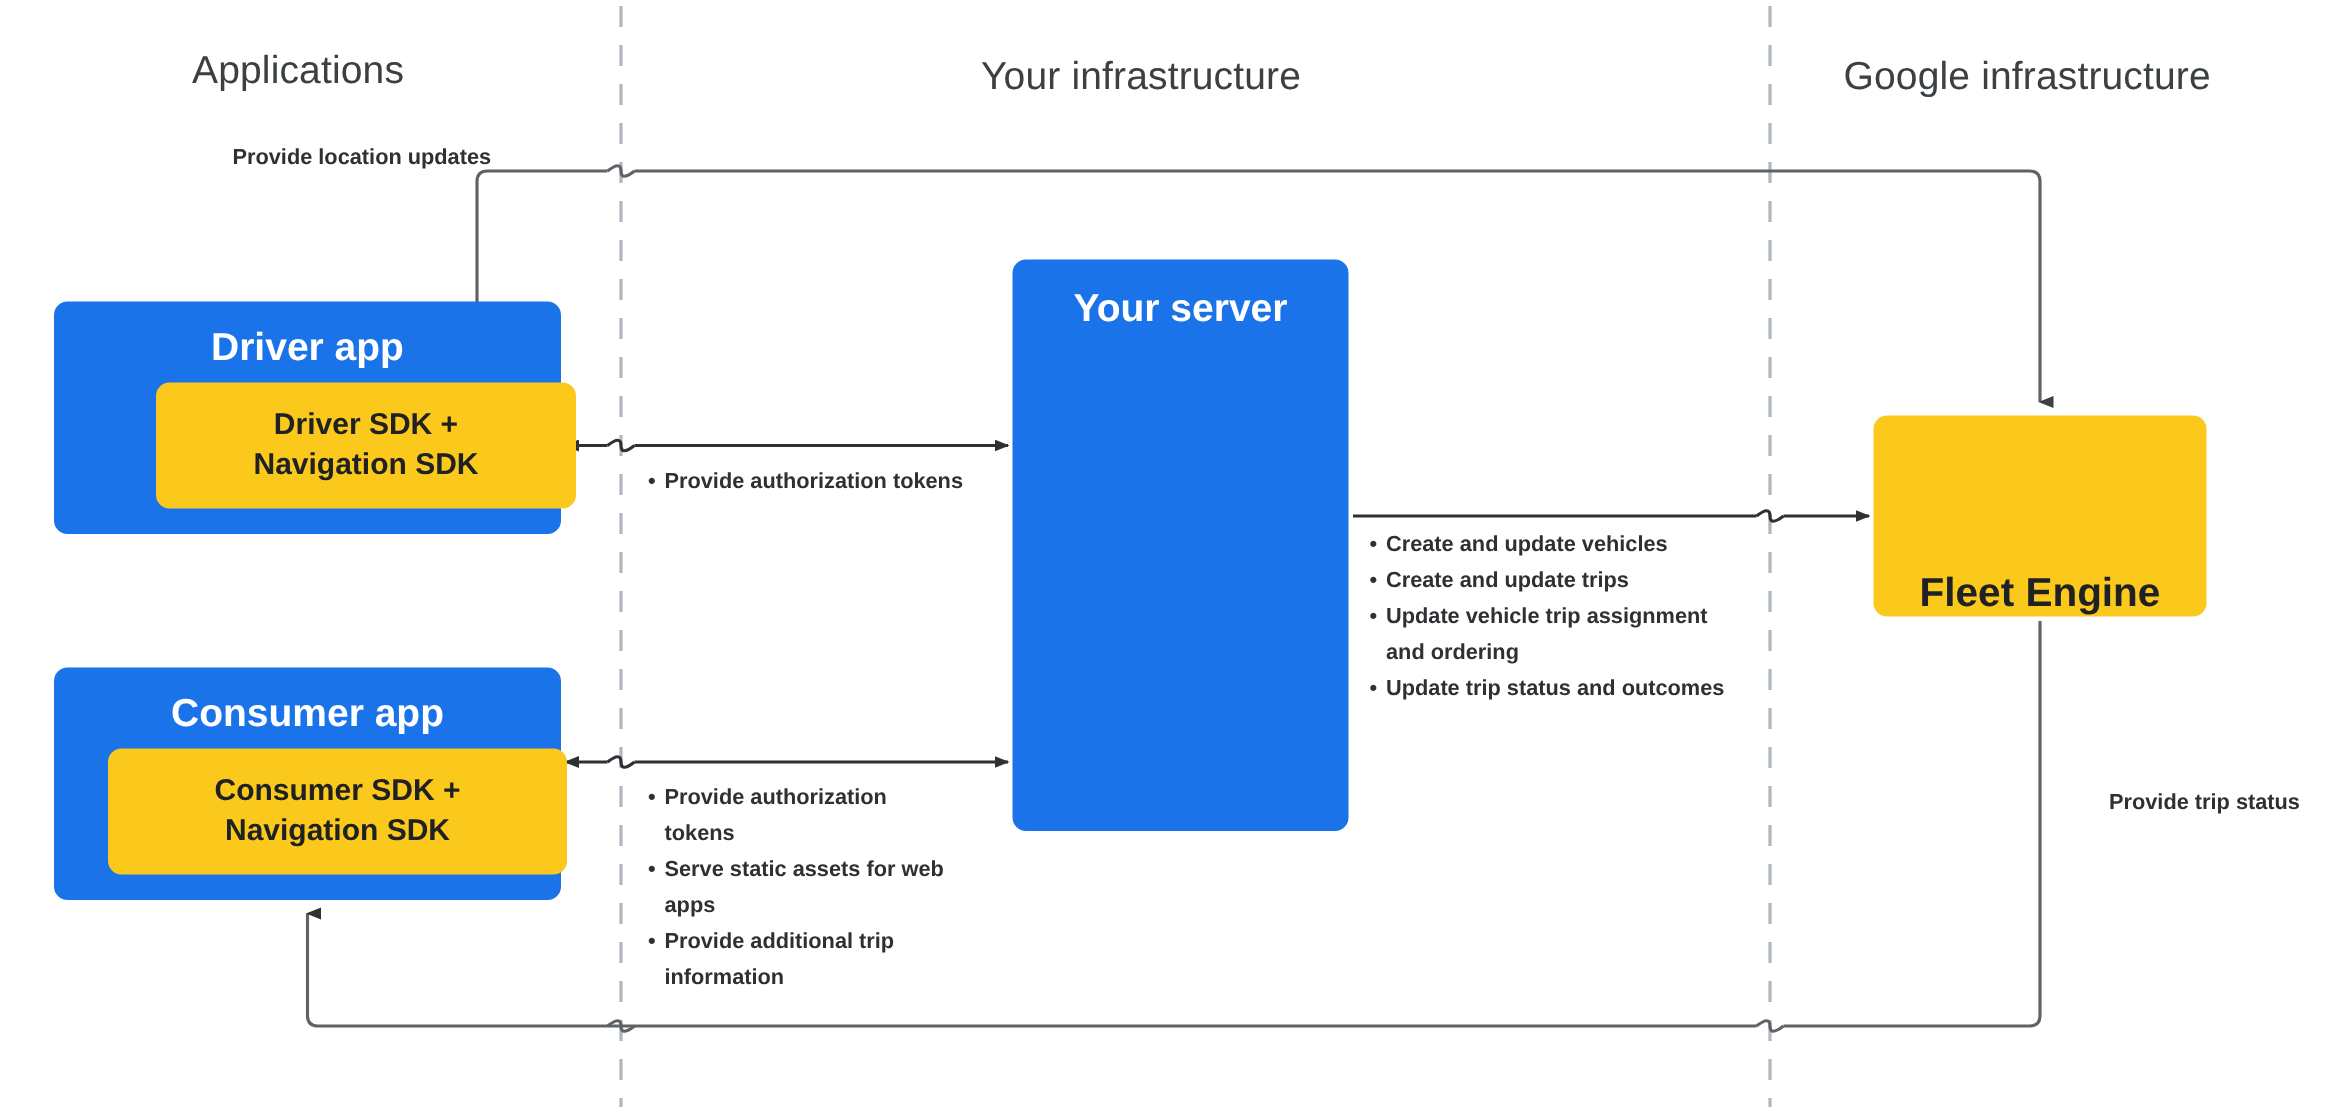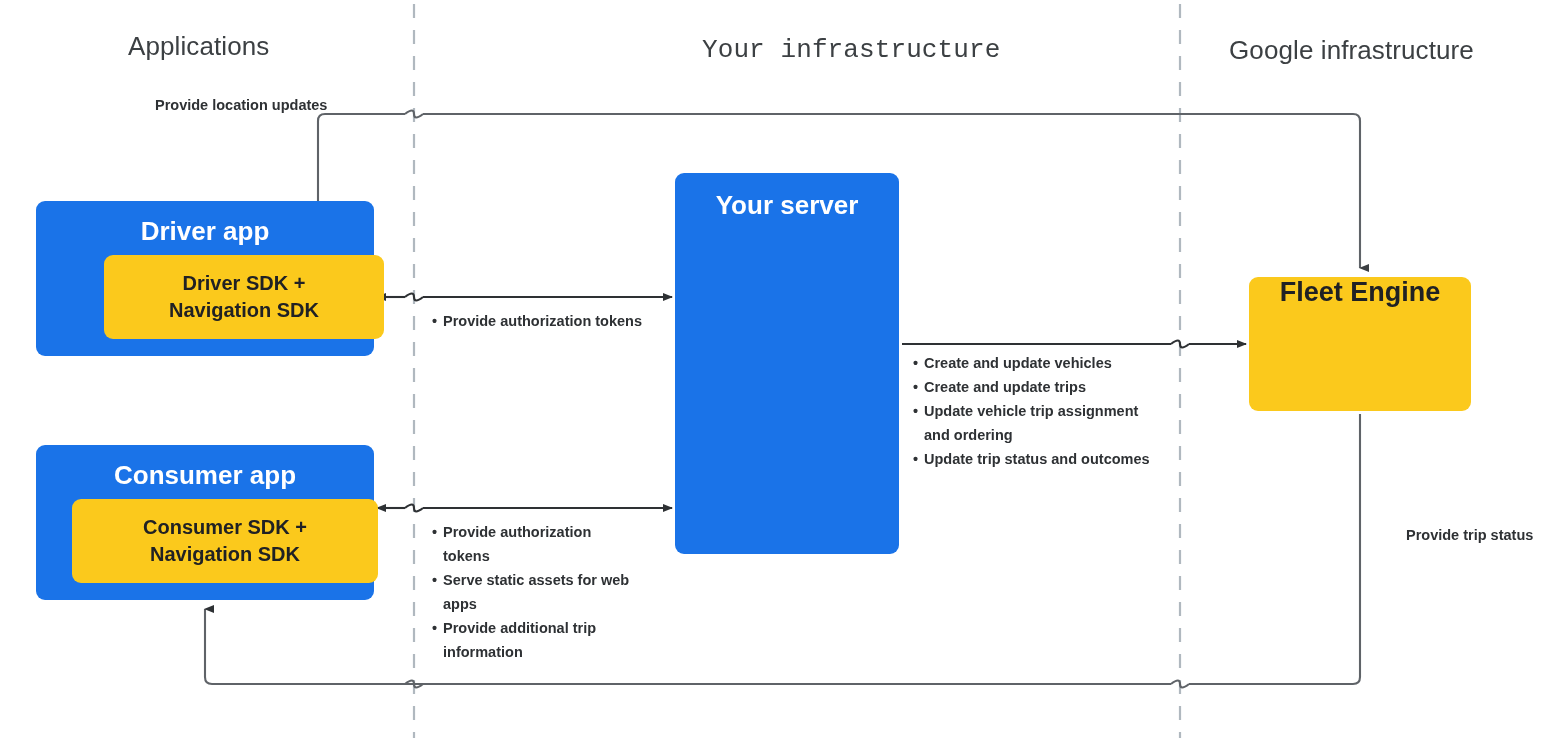--- a/index.html
+++ b/index.html
@@ -28,21 +28,21 @@
   
   .zone-header {
     position: absolute;
     font-size: 26px;
     font-weight: 400;
     color: #3c4043;
     white-space: nowrap;
     letter-spacing: .1px;
   }
   #zone-applications   { left: 128px;  top: 31px; }
-  #zone-your-infra     { left: 702px;  top: 35px; font-family: Liberation Mono, monospace; }
+  #zone-your-infra     { left: 654px;  top: 35px; }
   #zone-google-infra   { left: 1229px; top: 35px; }
 
   
   .node {
     position: absolute;
     box-sizing: border-box;
   }
   .app-box {
     background: #1a73e8;
     border-radius: 9px;
@@ -80,21 +80,21 @@
   #consumer-sdk { left: 36px; top: 54px; width: 306px; height: 84px; }
 
   #your-server  { left: 675px; top: 173px; width: 224px; height: 381px; }
   #your-server .app-title { top: 17px; }
 
   #fleet-engine {
     left: 1249px; top: 277px; width: 222px; height: 134px;
     background: #fbc91c;
     border-radius: 9px;
     display: flex;
-    align-items: flex-start;
+    align-items: flex-end;
     justify-content: center;
     color: #202124;
     font-size: 27px;
     font-weight: bold;
     white-space: nowrap;
   }
 
   
   .edge-label {
     position: absolute;

